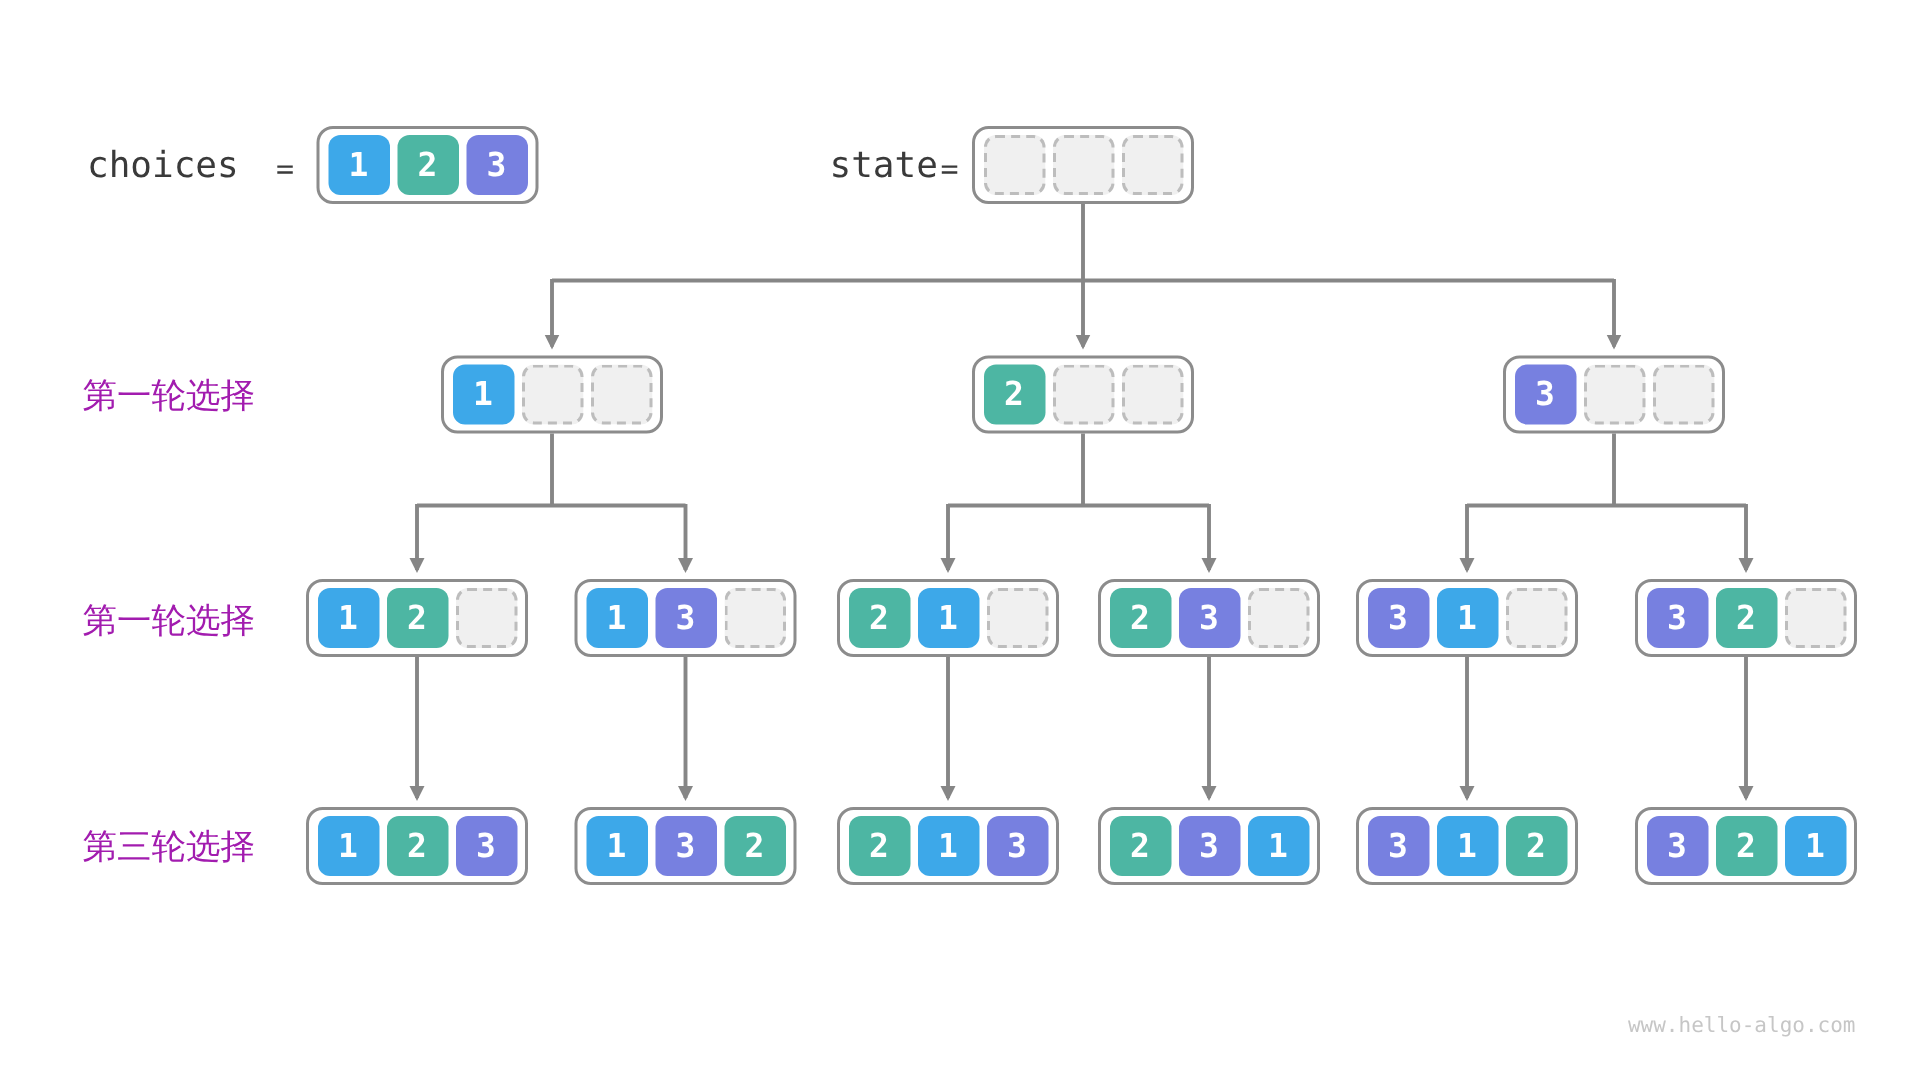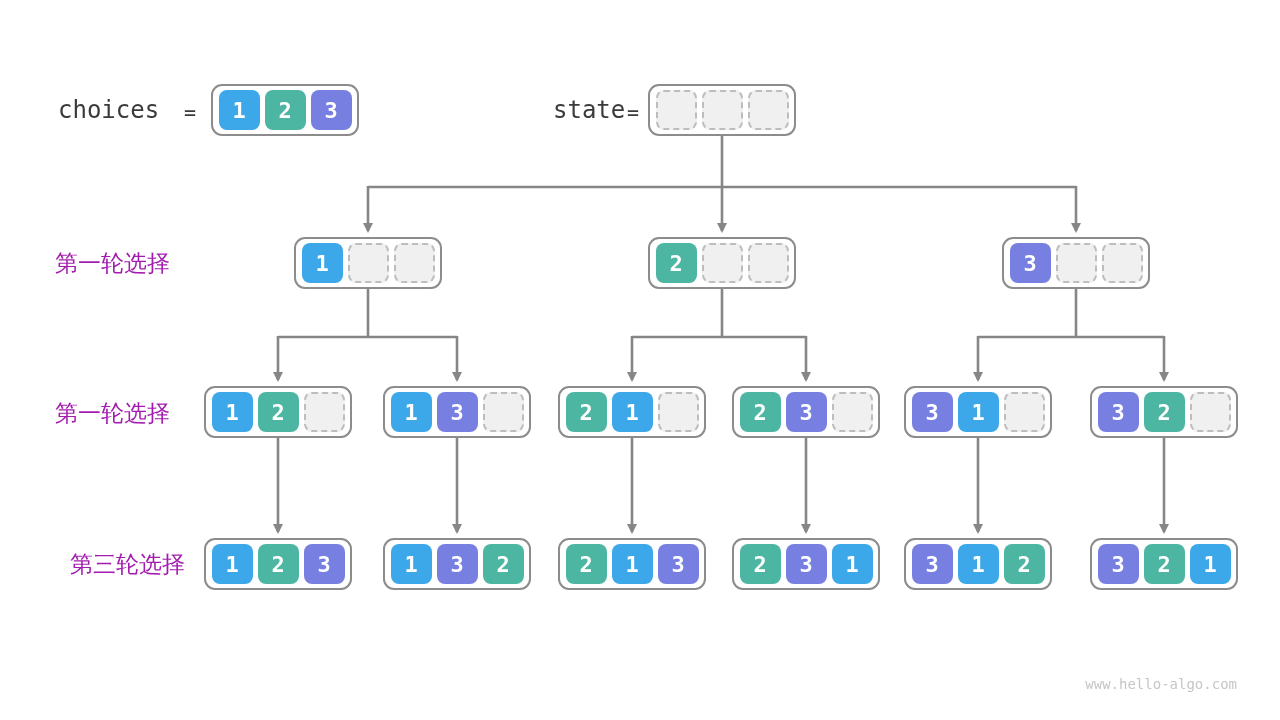--- a/index.html
+++ b/index.html
@@ -59,21 +59,21 @@
   </svg>
 
   <span class="code-label" style="left:58px;top:97px">choices</span>
   <span class="code-label eq" style="left:184px;top:101px">=</span>
 
   <span class="code-label" style="left:553px;top:97px">state</span>
   <span class="code-label eq" style="left:627px;top:101px">=</span>
 
   <div class="row-label" style="left:55px;top:250px">第一轮选择</div>
   <div class="row-label" style="left:55px;top:400px">第一轮选择</div>
-  <div class="row-label" style="left:70px;top:551px">第三轮选择</div>
+  <div class="row-label" style="left:55px;top:551px">第三轮选择</div>
 
   <div id="nodes">
       <div class="node" style="left: 211px; top: 84px;">
         <span class="cell" style="background: rgb(61, 168, 233);">1</span>
         <span class="cell" style="background: rgb(77, 182, 163);">2</span>
         <span class="cell" style="background: rgb(119, 128, 224);">3</span>
       </div>
       <div class="node" style="left: 648px; top: 84px;">
         <span class="cell empty" style="background: rgb(240, 240, 240); border-color: rgb(189, 189, 189);"></span>
         <span class="cell empty" style="background: rgb(240, 240, 240); border-color: rgb(189, 189, 189);"></span>

